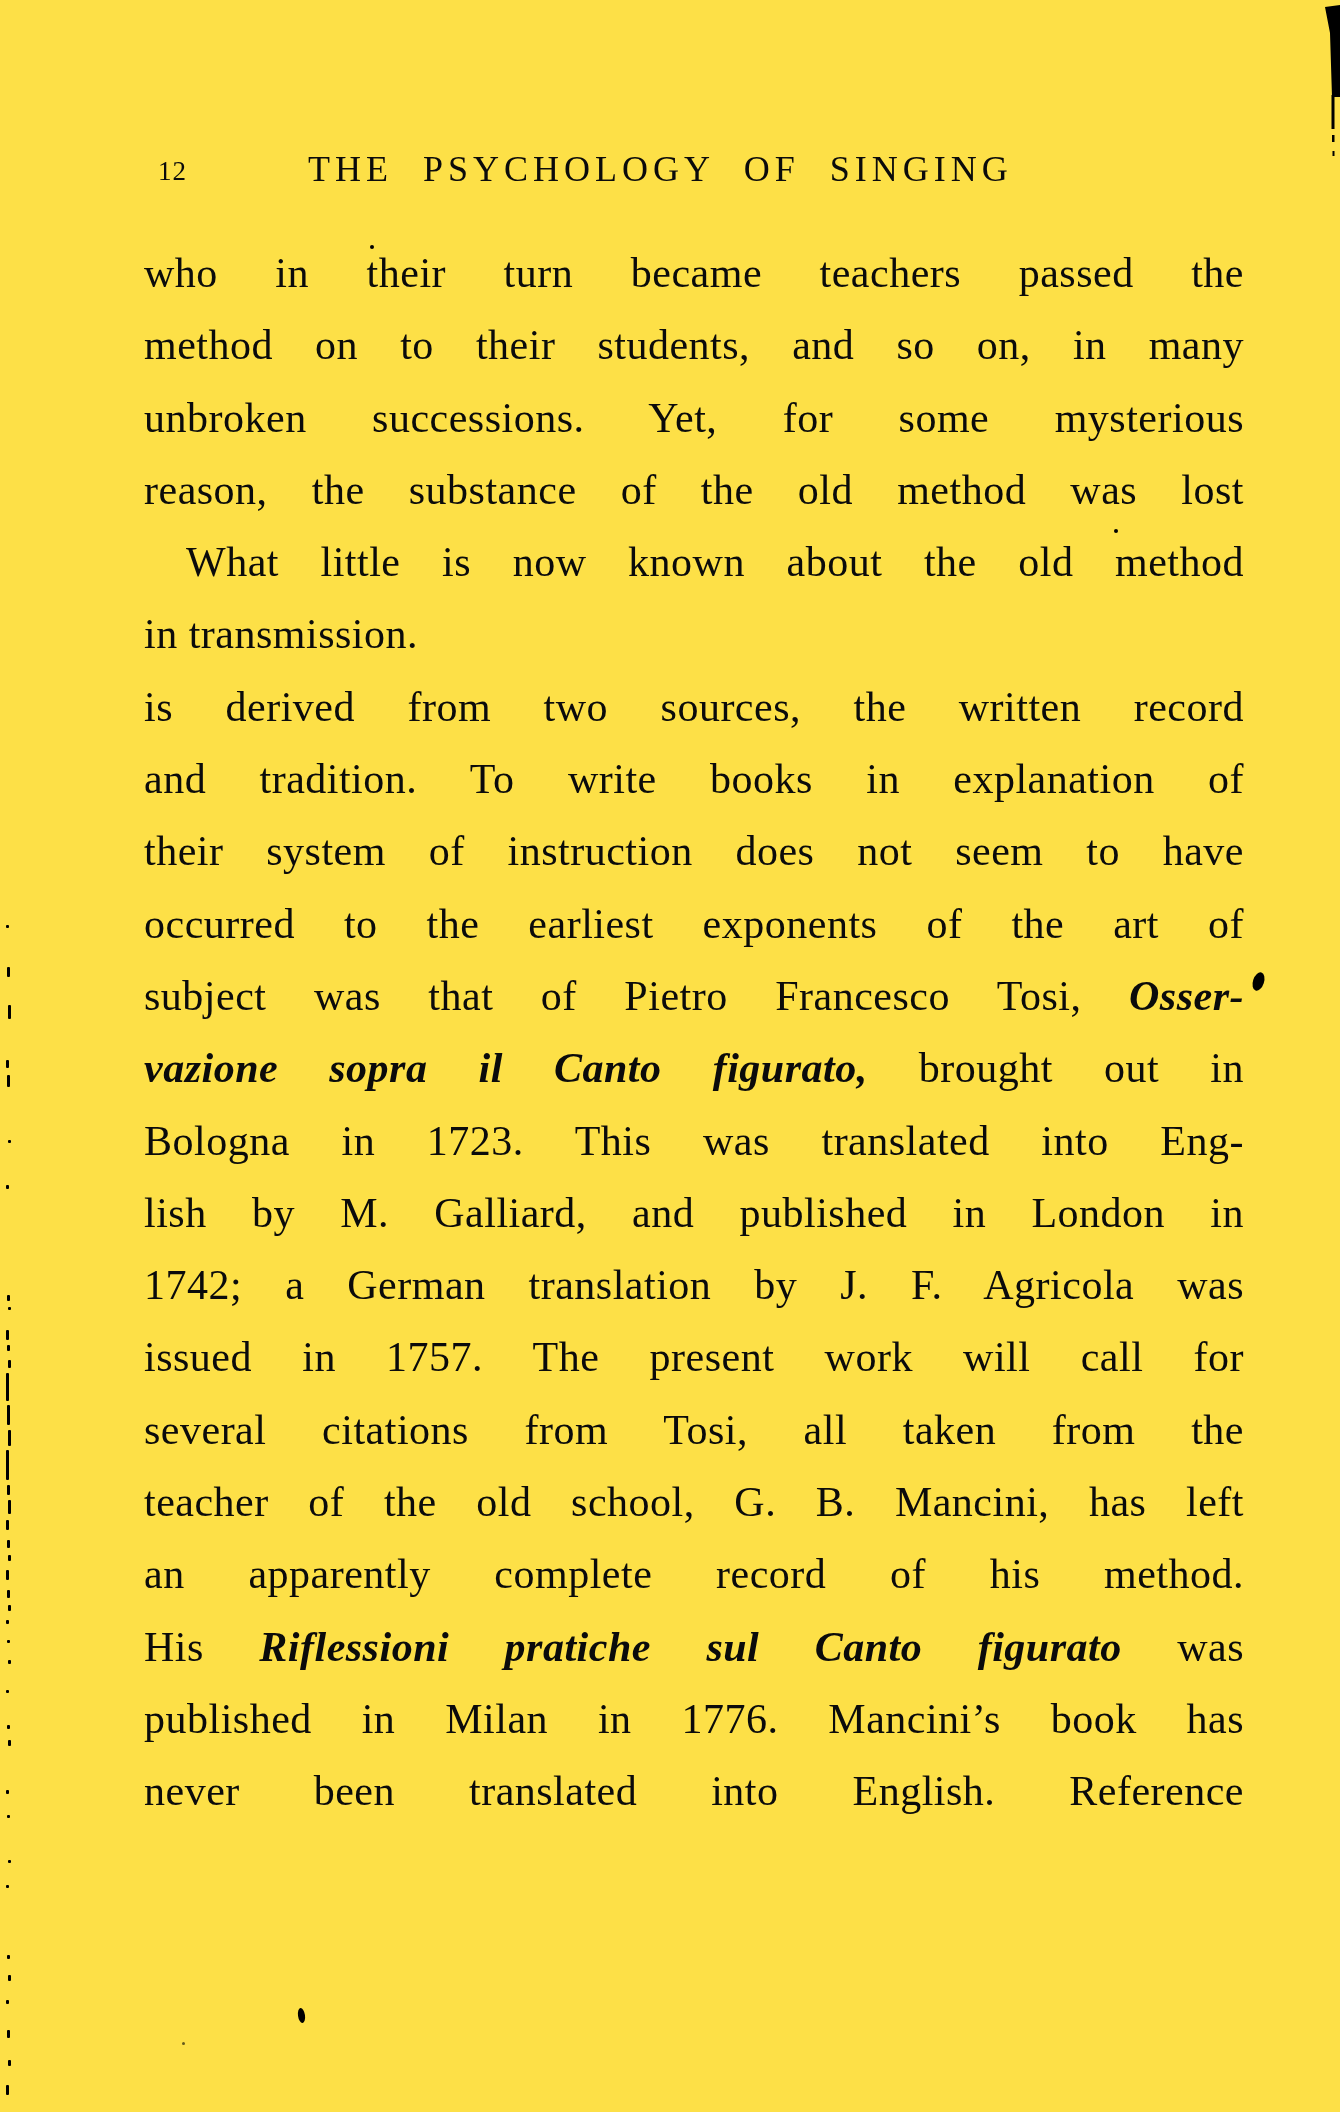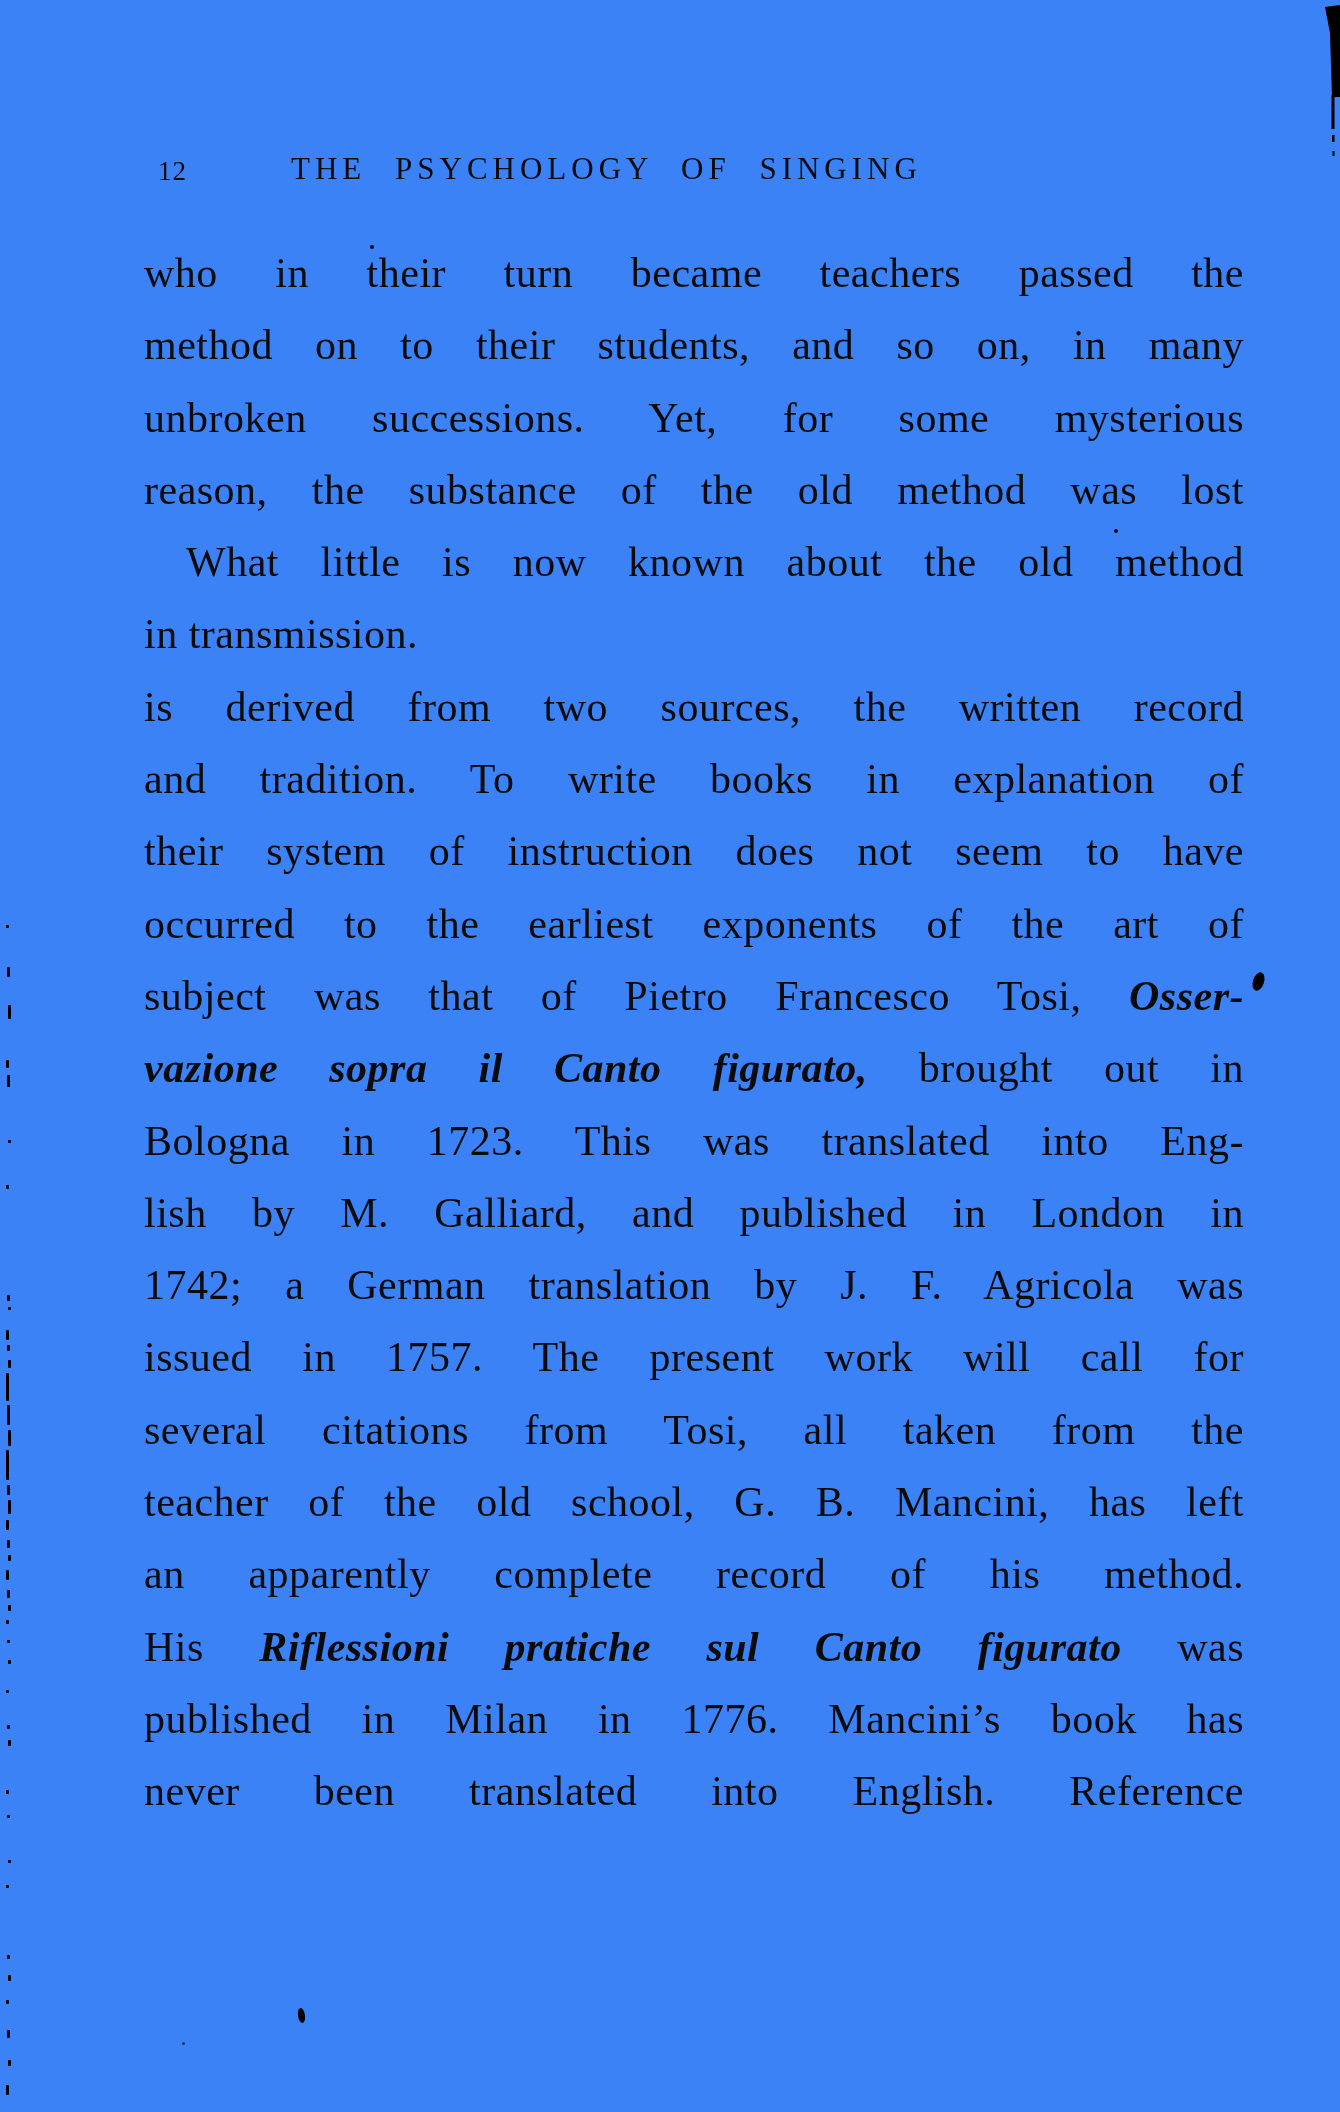--- a/index.html
+++ b/index.html
@@ -1,34 +1,34 @@
 <!DOCTYPE html>
 <html><head>
 <meta charset="utf-8">
 <style>
   html, body { margin: 0; padding: 0; background: #e8e8e6; }
   .page {
     position: relative;
     width: 1340px;
     height: 2112px;
-    background: #3b82f6;
+    background: #fde047;
     overflow: hidden;
     font-family: "Liberation Serif", "DejaVu Serif", serif;
     color: #0b0b0b;
   }
 
   
   .header { position: absolute; top: 150px; left: 0; width: 100%; height: 46px; }
   .page-number {
     position: absolute; left: 158px; top: 6px;
     font-size: 27px; line-height: 30px; letter-spacing: 1px;
   }
   .running-title {
-    position: absolute; left: 291px; top: 2px;
-    font-size: 31px; line-height: 34px;
+    position: absolute; left: 308px; top: 2px;
+    font-size: 36px; line-height: 34px;
     letter-spacing: 5px; word-spacing: 16px;
     white-space: nowrap;
     font-family: Liberation Serif, serif;
   }
 
   
   .body-text {
     position: absolute; left: 144px; top: 237px; width: 1100px;
   }
   .line {

